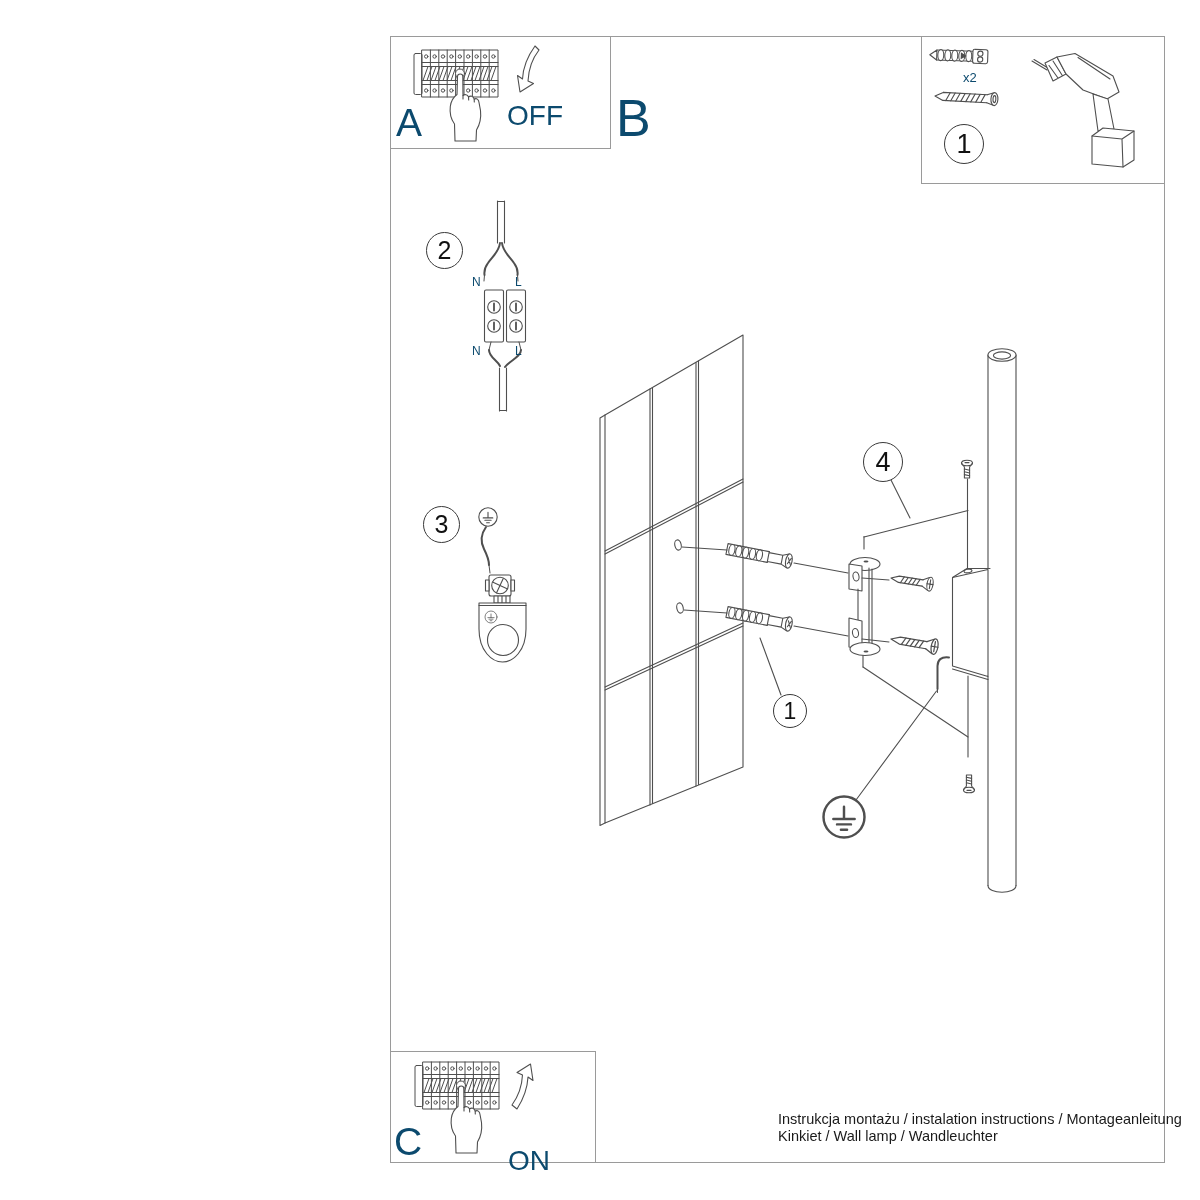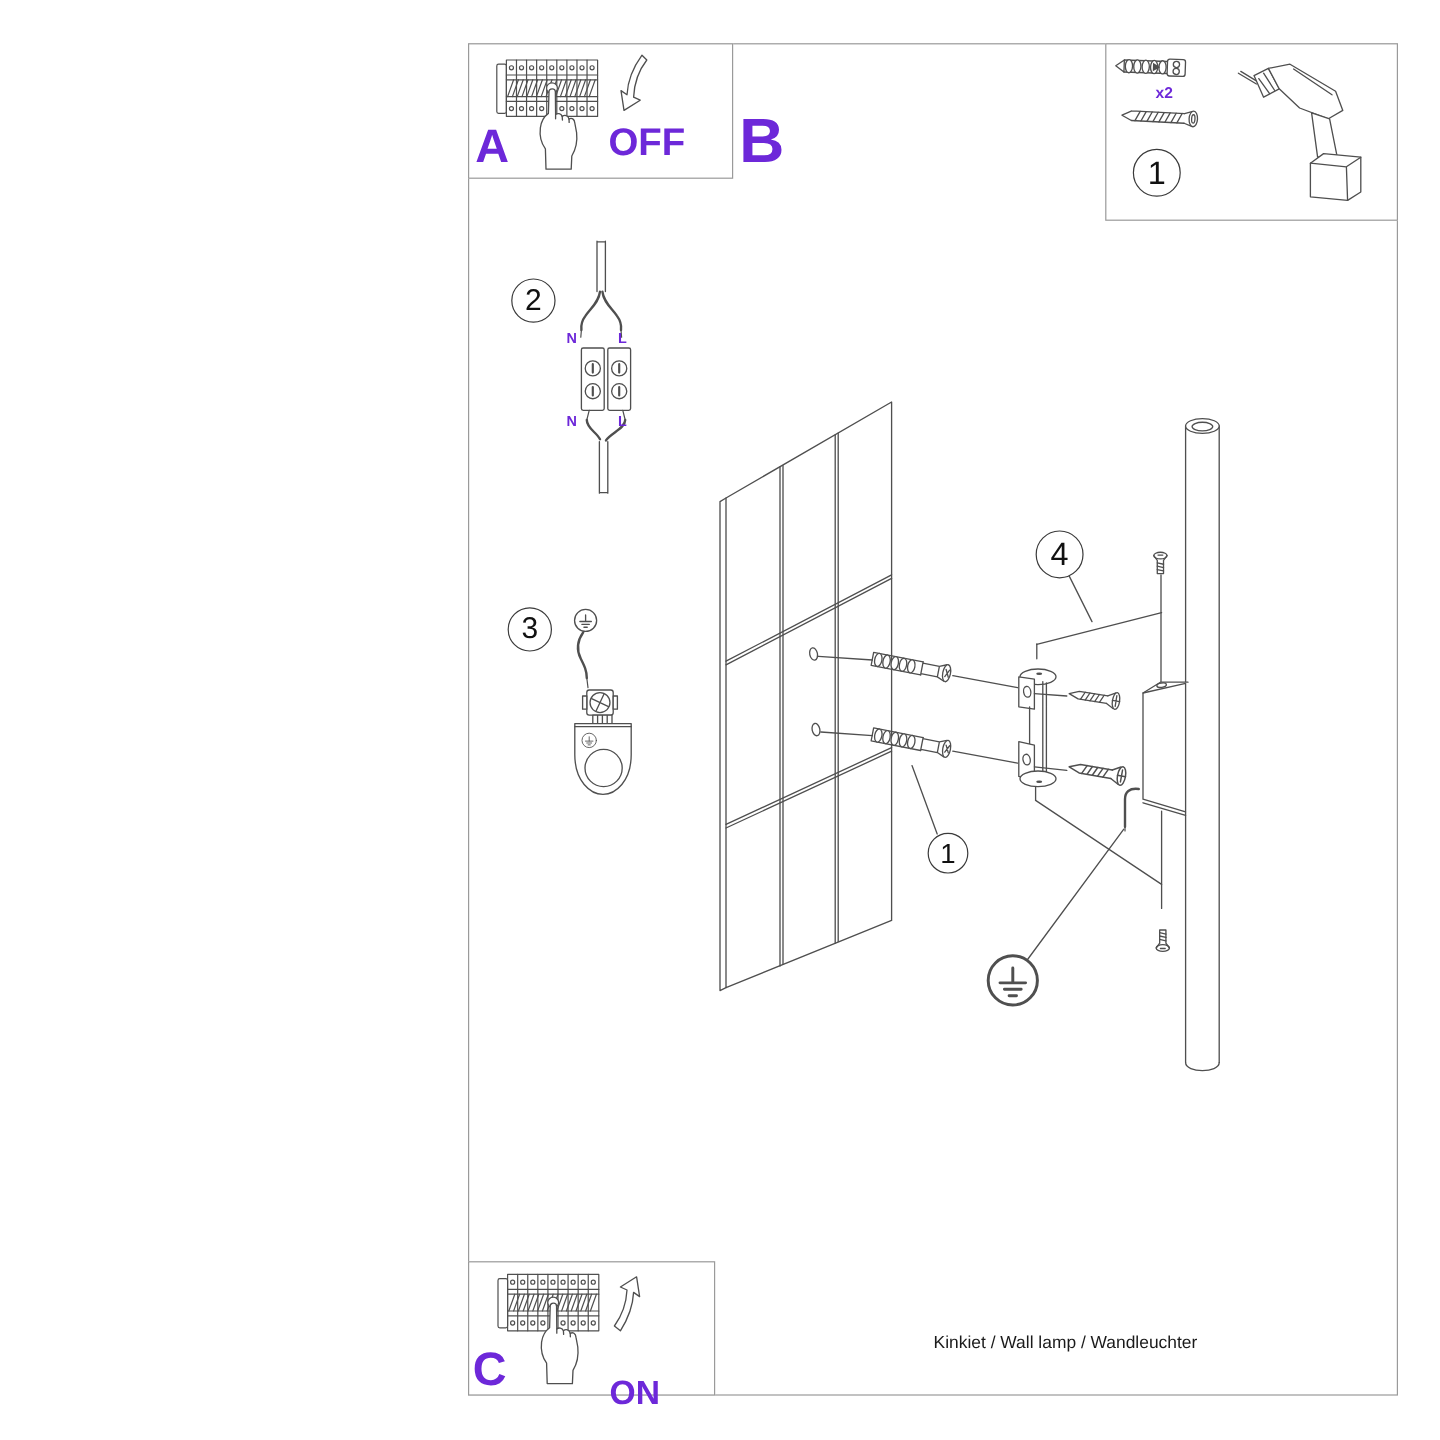--- a/index.html
+++ b/index.html
@@ -1,20 +1,20 @@
 <!DOCTYPE html>
 <html><head>
 <meta charset="utf-8">
 <style>
   html,body{margin:0;padding:0;background:#fff;}
   body{width:1200px;height:1200px;position:relative;overflow:hidden;
        font-family:"Liberation Sans", sans-serif;color:#111;}
   .abs{position:absolute;}
   .box{position:absolute;border:1px solid #9a9a9a;background:transparent;}
-  .letter{position:absolute;color:#6d28d9;line-height:1;font-weight:bold;}
+  .letter{position:absolute;color:#0c4a6e;line-height:1;}
   .circled{position:absolute;border:1.6px solid #3a3a3a;border-radius:50%;
            display:flex;align-items:center;justify-content:center;
            background:#fff;color:#111;}
   .footer-line{white-space:nowrap;}
   svg{position:absolute;left:0;top:0;}
 </style>
 </head>
 <body>
 
 <div class="box" style="left:390px;top:36px;width:773px;height:1125px;"></div>
@@ -222,21 +222,21 @@
       <use href="#mscrew" transform="translate(969,792) rotate(180)"></use>
       <path d="M949,657.5 C941,656.5 937.5,660 937.5,666 L937.5,689" stroke-width="2"></path>
       <path d="M937.5,689 L937.5,692.5" stroke-width="1"></path>
     </g>
 
     <use href="#earth" transform="translate(844,817) scale(2.05)"></use>
   </g>
 </svg>
 
 <div class="letter" style="left:396px;top:103px;font-size:39px;">A</div>
-<div class="letter" style="left:507px;top:102px;font-size:32px;">OFF</div>
+<div class="letter" style="left:507px;top:102px;font-size:28px;">OFF</div>
 <div class="letter" style="left:616px;top:92px;font-size:52px;">B</div>
 <div class="letter" style="left:394px;top:1122px;font-size:39px;">C</div>
 <div class="letter" style="left:508px;top:1147px;font-size:28px;">ON</div>
 <div class="letter" style="left:963px;top:71px;font-size:13px;">x2</div>
 
 <div class="letter" style="left:472px;top:276px;font-size:12px;">N</div>
 <div class="letter" style="left:515px;top:276px;font-size:12px;">L</div>
 <div class="letter" style="left:472px;top:345px;font-size:12px;">N</div>
 <div class="letter" style="left:515px;top:345px;font-size:12px;">L</div>
 
@@ -250,14 +250,15 @@
     <span>3</span>
   </div>
 <div class="circled" style="left:863px;top:442px;width:38px;height:38px;font-size:27px;">
     <span>4</span>
   </div>
 <div class="circled" style="left:773px;top:694px;width:32px;height:32px;font-size:23px;">
     <span>1</span>
   </div>
 
 <div class="abs" style="left:778px;top:1111px;font-size:14.5px;line-height:16.5px;color:#1a1a1a;">
+  <div class="footer-line">Instrukcja montażu / instalation instructions / Montageanleitung</div>
   <div class="footer-line">Kinkiet / Wall lamp / Wandleuchter</div>
 </div>
 
 </body></html>

